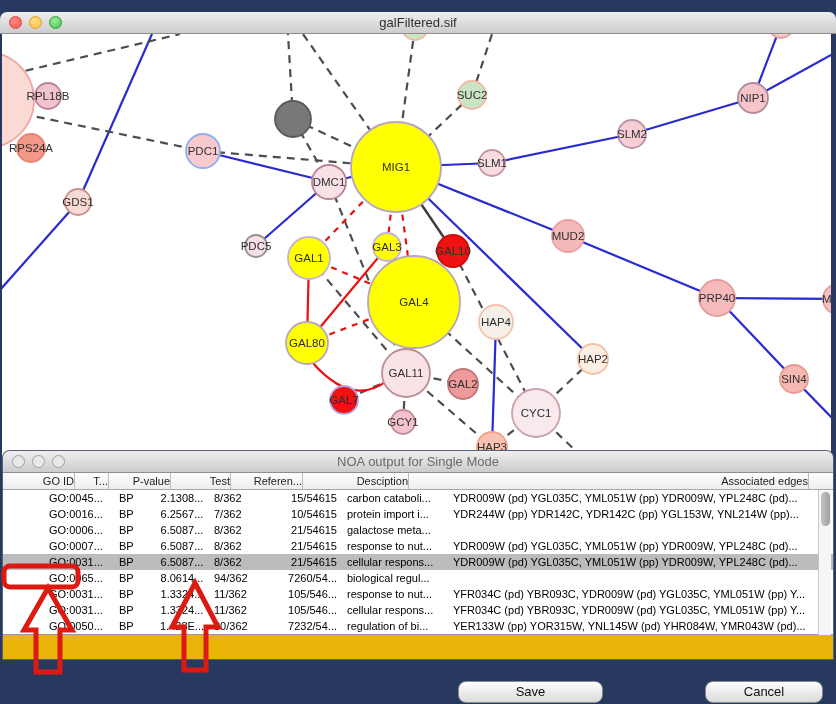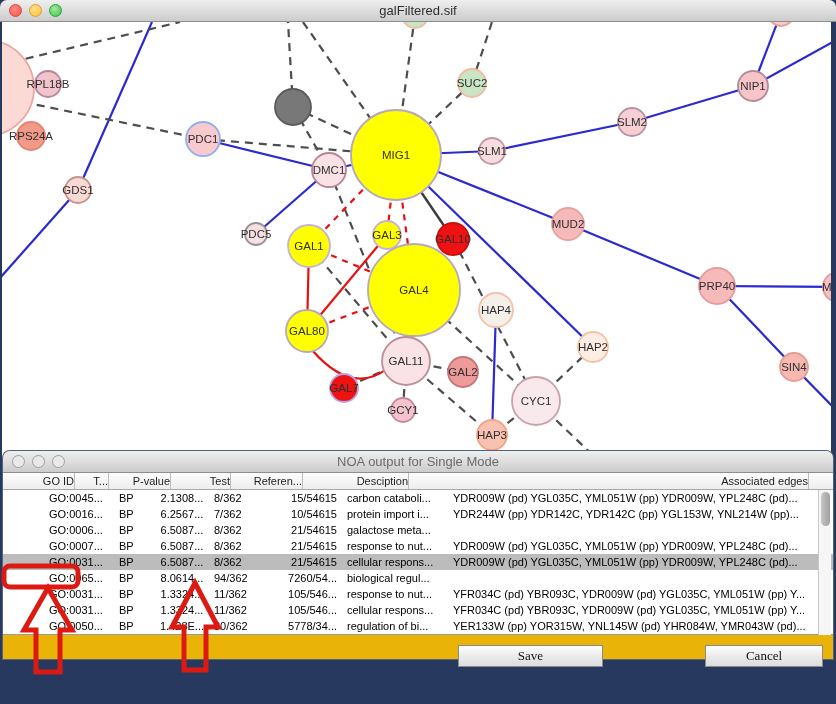--- a/index.html
+++ b/index.html
@@ -1,21 +1,21 @@
 <!DOCTYPE html>
 <html><head>
 <meta charset="utf-8">
 <style>
   html,body{margin:0;padding:0;background:#27395e;}
   *{box-sizing:border-box;}
   #screen{position:relative;width:836px;height:704px;overflow:hidden;
           font-family:"Liberation Sans",sans-serif;background:#27395e;}
 
   
-  #main-window{position:absolute;left:0;top:0;width:836px;height:460px;}
+  #main-window{position:absolute;left:0;top:12px;width:836px;height:460px;}
   .titlebar{position:absolute;left:0;top:0;right:0;height:22px;
             background:linear-gradient(#efefef,#cccccc);
             border-bottom:1px solid #8e8e8e;border-radius:7px 7px 0 0;}
   .titlebar .tl{position:absolute;top:4px;width:13px;height:13px;border-radius:50%;}
   .tl.red{left:9px;background:radial-gradient(circle at 40% 35%,#ff8a80,#f9544d);border:1px solid #d94343;}
   .tl.yellow{left:29px;background:radial-gradient(circle at 40% 35%,#ffe082,#fdbc40);border:1px solid #d8a134;}
   .tl.green{left:49px;background:radial-gradient(circle at 40% 35%,#a5e89a,#35c64a);border:1px solid #2ba23c;}
   .tl.hollow{background:#e9e9e9;border:1px solid #9f9f9f;}
   .tl.h1{left:9px}.tl.h2{left:29px}.tl.h3{left:49px}
   .titletext{position:absolute;left:70px;right:70px;top:0;height:22px;line-height:22px;
@@ -54,24 +54,24 @@
   .c3{width:60px;padding-left:3px;}
   .c4{width:72px;text-align:right;padding-right:6px;}
   .c5{width:106px;padding-left:4px;}
   .c6{width:404px;padding-left:4px;}
   .w0{width:72px}.w1{width:34px}.w2{width:62px}.w3{width:60px}.w4{width:72px}.w5{width:106px}.w6{width:400px}
   .w7{width:22px;border-right:none;}
   #vscrollbar{position:absolute;right:2px;top:39px;width:13px;height:145px;
               background:#f6f6f6;border-left:1px solid #c8c8c8;}
   #vthumb{position:absolute;left:2px;top:2px;width:9px;height:34px;border-radius:4.5px;
           background:linear-gradient(90deg,#c6c6c6,#9f9f9f);}
-  .macbtn{position:absolute;height:22px;border:1px solid #8a8a8a;border-radius:0;
+  .macbtn{position:absolute;height:22px;border:1px solid #8a8a8a;border-radius:8px;
           background:linear-gradient(#ffffff,#ebebeb 50%,#dcdcdc);
-          font-family:Liberation Serif, serif;font-size:13px;color:#111;
-          text-align:center;line-height:20px;box-shadow:0 1px 0 rgba(255,255,255,.7) inset;}
+          font-family:Liberation Sans, sans-serif;font-size:13px;color:#111;
+          text-align:center;line-height:20px;box-shadow:0 1px 0 rgba(255,255,255,.7) inset;margin-top:36px;}
   #save-button{left:455px;top:194px;width:145px;}
   #cancel-button{left:702px;top:194px;width:118px;}
 
   
   #annot{position:absolute;left:0;top:0;width:836px;height:704px;pointer-events:none;}
 </style>
 </head>
 <body>
 
 <div id="screen">
@@ -285,21 +285,21 @@
           <div class="cell c3">11/362</div>
           <div class="cell c4">105/546...</div>
           <div class="cell c5">cellular respons...</div>
           <div class="cell c6">YFR034C (pd) YBR093C, YDR009W (pd) YGL035C, YML051W (pp) Y...</div>
         </div>
         <div class="trow">
           <div class="cell c0">GO:0050...</div>
           <div class="cell c1">BP</div>
           <div class="cell c2">1.428E...</div>
           <div class="cell c3">80/362</div>
-          <div class="cell c4">5778/34...</div>
+          <div class="cell c4">7232/54...</div>
           <div class="cell c5">regulation of bi...</div>
           <div class="cell c6">YER133W (pp) YOR315W, YNL145W (pd) YHR084W, YMR043W (pd)...</div>
         </div>
       </div>
 
     <div id="vscrollbar">
       <div id="vthumb"></div>
     </div>
 
     <div id="save-button" class="macbtn">Save</div>

